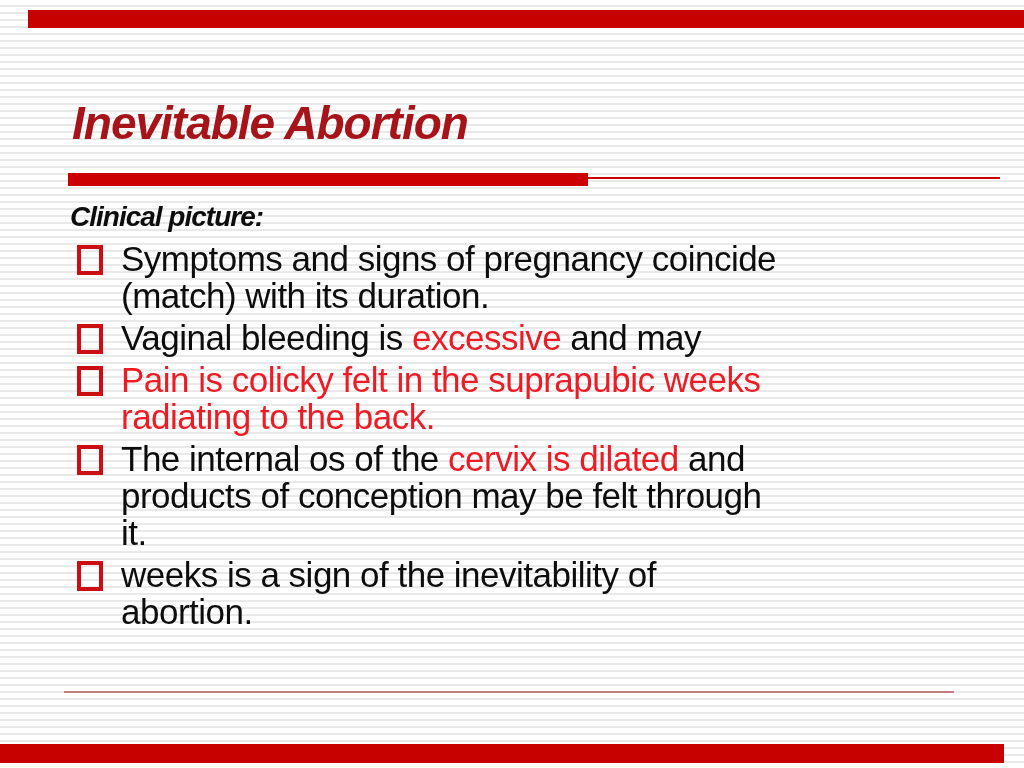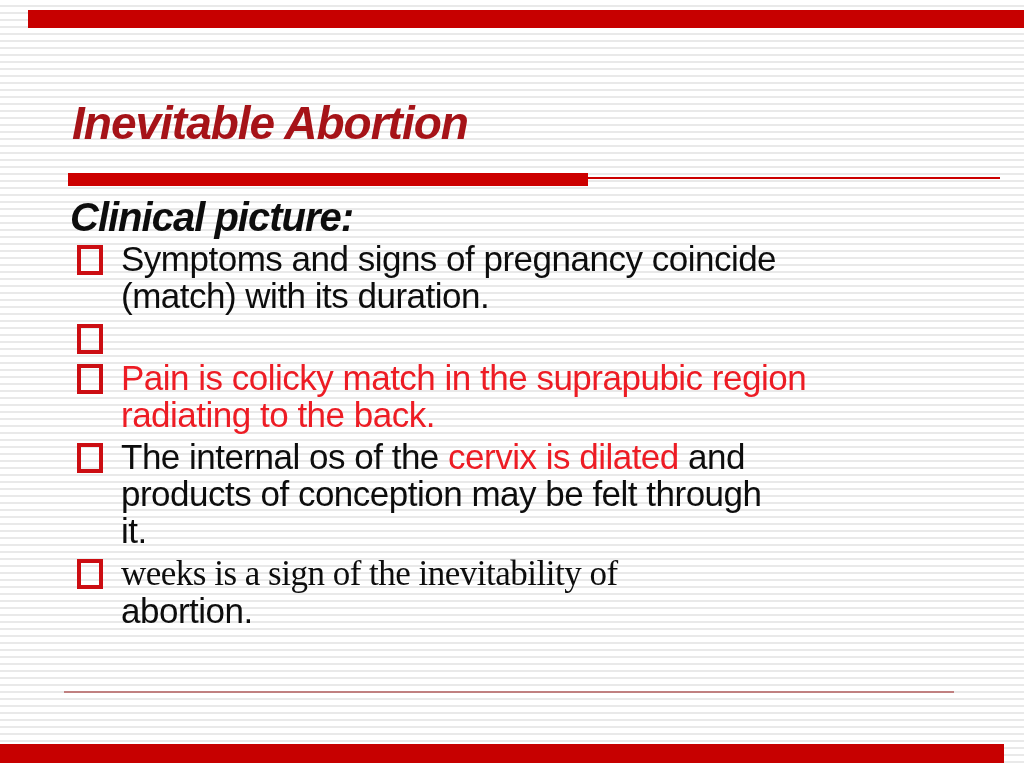--- a/index.html
+++ b/index.html
@@ -15,21 +15,21 @@
   .title{
     position:absolute;left:72px;top:96px;
     font-size:46px;font-weight:bold;font-style:italic;
     letter-spacing:-1px;white-space:nowrap;
   }
   .title-underline-thick{position:absolute;left:68px;top:173px;width:520px;height:13px;}
   .title-underline-thin{position:absolute;left:588px;top:177px;width:412px;height:2px;}
   .bottom-thin-line{position:absolute;left:64px;top:691px;width:890px;height:2px;z-index:0;}
   .content{position:absolute;left:70px;top:196px;width:880px;z-index:1;}
   .subtitle{
-    font-size:40px;font-weight:bold;font-style:italic;color:#0d0d0d;
+    font-size:28px;font-weight:bold;font-style:italic;color:#0d0d0d;
     height:30px;line-height:42px;margin:0 0 14px 0;letter-spacing:-1px;
   }
   .bullet-item{display:flex;align-items:flex-start;margin:0 0 5px 0;}
   .bullet-square{
     flex:0 0 auto;width:18px;height:22px;border:4px solid;
     margin:5px 18px 0 7px;background:transparent;
   }
   .bullet-text{
     font-size:35px;line-height:37px;letter-spacing:-0.5px;color:#0d0d0d;
   }
@@ -54,39 +54,40 @@
         <div class="bullet-item">
           <span class="bullet-square" style="border-color: rgb(204, 13, 18);"></span>
           <div class="bullet-text">
             <span class="line"><span style="color: rgb(13, 13, 13);">Symptoms and signs of pregnancy coincide</span></span>
             <span class="line"><span style="color: rgb(13, 13, 13);">(match) with its duration.</span></span>
           </div>
         </div>
         <div class="bullet-item">
           <span class="bullet-square" style="border-color: rgb(204, 13, 18);"></span>
           <div class="bullet-text">
+            <span class="line"><span style="color: rgb(13, 13, 13);">Vaginal bleeding is </span><span style="color: rgb(237, 28, 36);">excessive</span><span style="color: rgb(13, 13, 13);"> and may</span></span>
           </div>
         </div>
         <div class="bullet-item">
           <span class="bullet-square" style="border-color: rgb(204, 13, 18);"></span>
           <div class="bullet-text">
-            <span class="line"><span style="color: rgb(237, 28, 36);">Pain is colicky match in the suprapubic region</span></span>
+            <span class="line"><span style="color: rgb(237, 28, 36);">Pain is colicky felt in the suprapubic weeks</span></span>
             <span class="line"><span style="color: rgb(237, 28, 36);">radiating to the back.</span></span>
           </div>
         </div>
         <div class="bullet-item">
           <span class="bullet-square" style="border-color: rgb(204, 13, 18);"></span>
           <div class="bullet-text">
             <span class="line"><span style="color: rgb(13, 13, 13);"> The internal os of the </span><span style="color: rgb(237, 28, 36);">cervix is dilated</span><span style="color: rgb(13, 13, 13);"> and</span></span>
             <span class="line"><span style="color: rgb(13, 13, 13);">products of conception may be felt through</span></span>
             <span class="line"><span style="color: rgb(13, 13, 13);">it.</span></span>
           </div>
         </div>
         <div class="bullet-item">
           <span class="bullet-square" style="border-color: rgb(204, 13, 18);"></span>
           <div class="bullet-text">
-            <span class="line"><span style="color: rgb(13, 13, 13); font-family: Liberation Serif, serif;">weeks is a sign of the inevitability of</span></span>
+            <span class="line"><span style="color: rgb(13, 13, 13);">weeks is a sign of the inevitability of</span></span>
             <span class="line"><span style="color: rgb(13, 13, 13);">abortion.</span></span>
           </div>
         </div>
       </div>
   </div>
 </div>
 
 </body></html>

